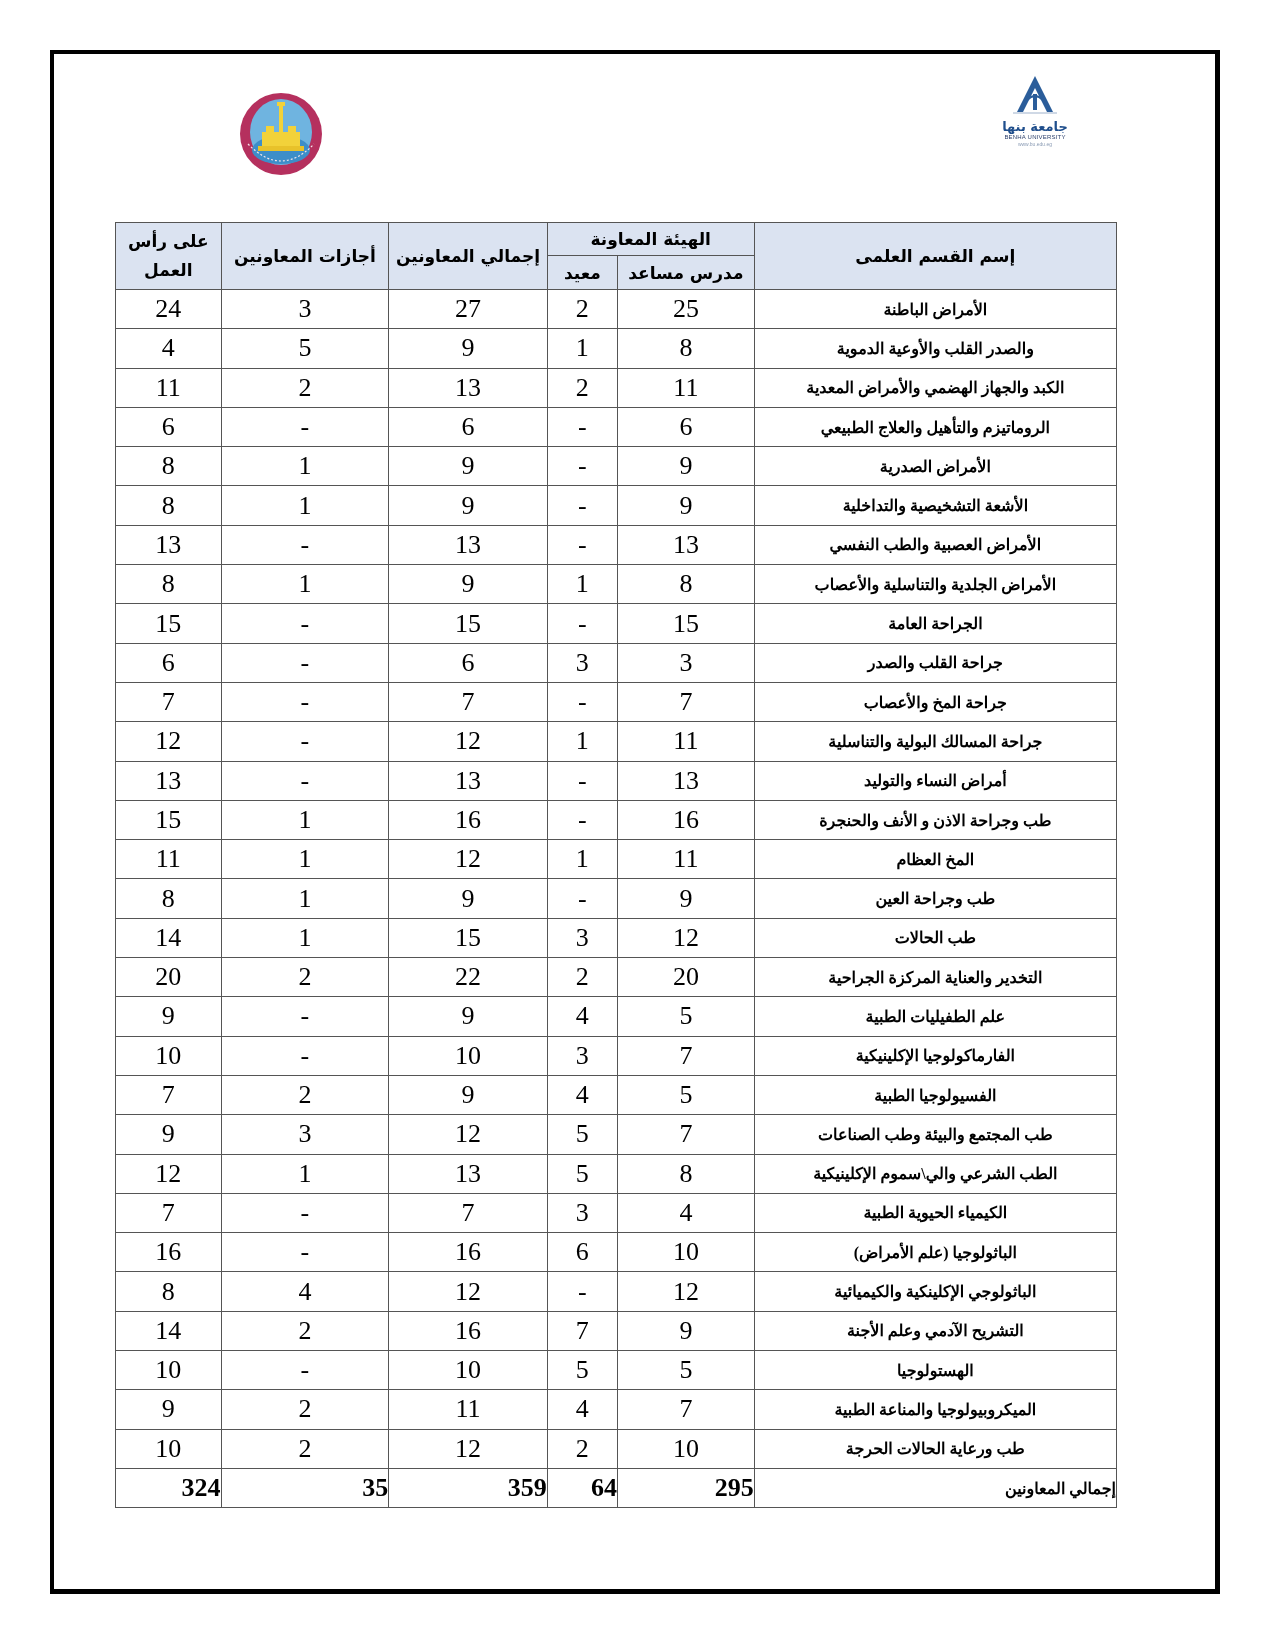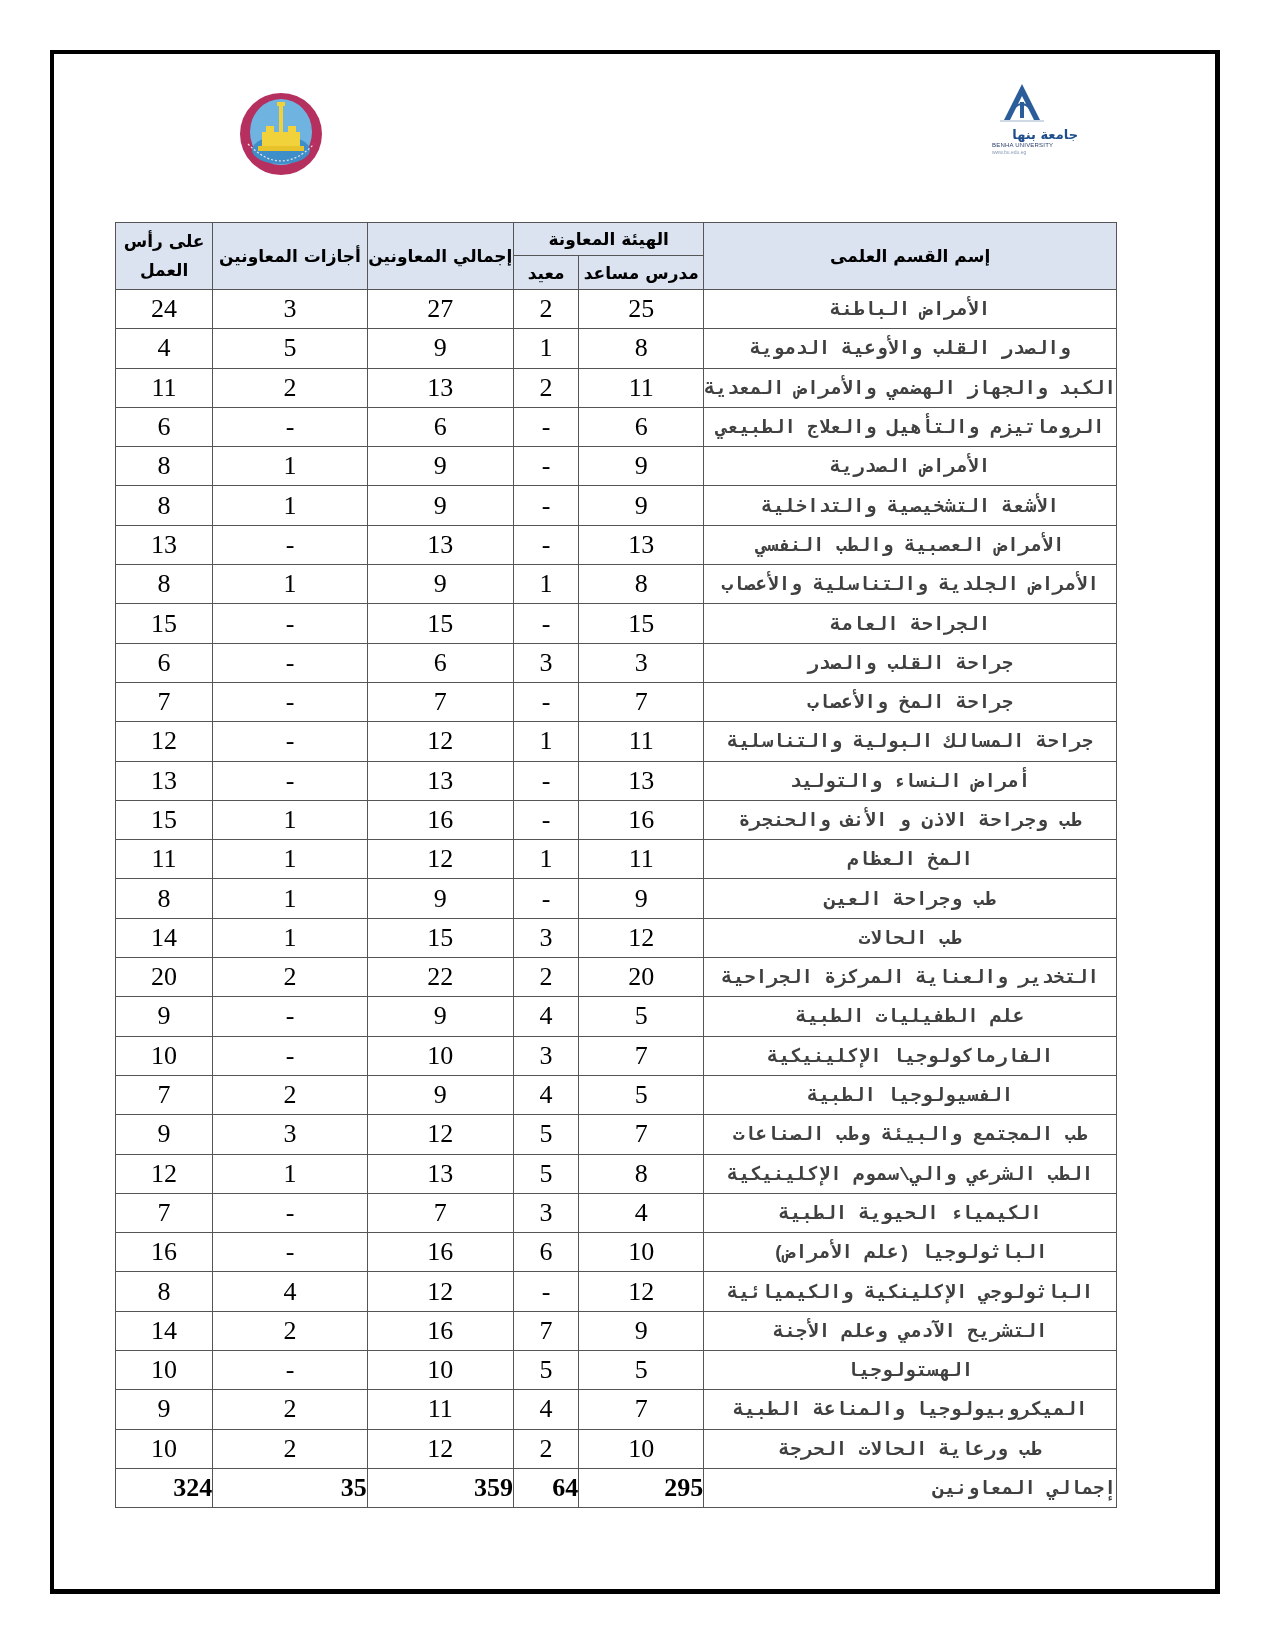--- a/index.html
+++ b/index.html
@@ -5,21 +5,22 @@
   html, body { margin: 0; padding: 0; background: #ffffff; }
   body { width: 1275px; height: 1650px; position: relative; font-family: "DejaVu Sans", sans-serif; }
   .page-frame {
     position: absolute; left: 50px; top: 50px; width: 1170px; height: 1544px;
     border: 4px solid #000; box-sizing: border-box; border-right-width: 5px; border-bottom-width: 5px;
   }
   .logo-left {
     position: absolute; left: 238px; top: 92px; width: 86px; height: 84px;
   }
   .logo-right {
-    position: absolute; left: 992px; top: 82px; width: 86px; height: 92px;
+    position: absolute; left: 992px; top: 74px; width: 86px; height: 92px;
+    text-align: center;
   }
   .logo-right .ar {
     font-family: "DejaVu Sans", sans-serif; font-weight: bold; color: #1f4e8c; font-size: 13px; line-height: 14px; direction: rtl;
   }
   .logo-right .en { font-family: "Liberation Sans", sans-serif; font-size: 6px; color: #2a3f6b; line-height: 7px; letter-spacing: 0.2px; }
   .logo-right .sub { font-family: "Liberation Sans", sans-serif; font-size: 5px; color: #8a9bb4; line-height: 6px; }
 
   table.data {
     position: absolute; left: 115px; top: 222px; width: 1002px;
     border-collapse: collapse; direction: rtl;
@@ -27,21 +28,21 @@
   table.data td, table.data th {
     border: 1.5px solid #555; padding: 0; text-align: center; vertical-align: middle;
   }
   table.data thead th {
     background: #dbe3f1; font-family: "DejaVu Sans", sans-serif; font-weight: bold; font-size: 17px; color: #000;
   }
   .h1 th { height: 32px; }
   .h2 th { height: 33px; margin-top: 24px; }
   table.data tbody td { height: 38.3px; }
   td.dept {
-    text-align: right; padding-right: 10px; font-family: Liberation Mono, monospace; font-weight: bold; font-size: 19px; color: #404040;
+    text-align: right; padding-right: 10px; font-family: Liberation Serif, serif; font-weight: bold; font-size: 16px; color: #000000;
     vertical-align: top; padding-top: 4px; white-space: nowrap;
   }
   td.num { font-family: "Liberation Serif", serif; font-size: 26px; color: #000; }
   tr.total td.num { font-weight: bold; }
   tr.total td { height: 37px; text-align: right; }
   tr.total td.dept { vertical-align: middle; padding-top: 0; }
 </style>
 </head>
 <body>
 

